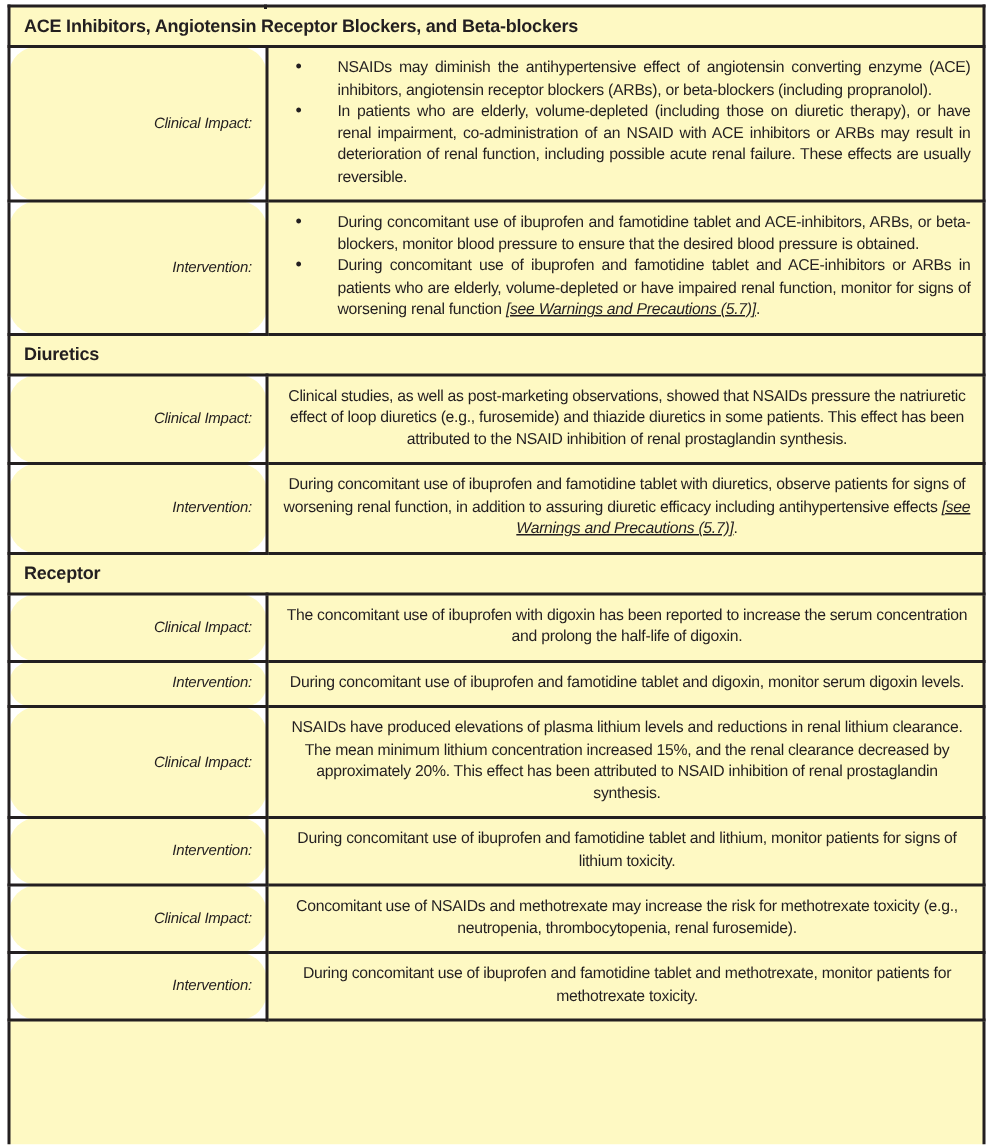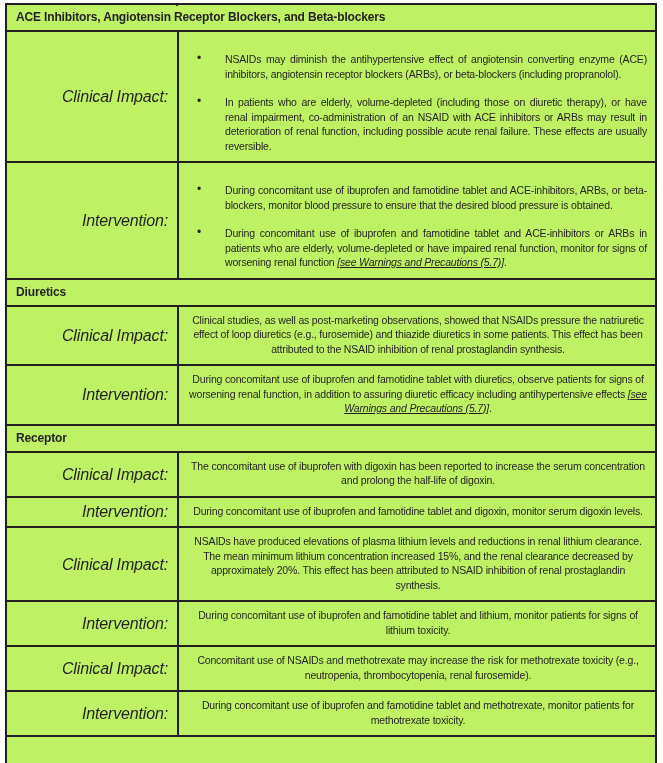--- a/index.html
+++ b/index.html
@@ -33,58 +33,59 @@
     border-collapse: collapse;
     table-layout: fixed;
     width: 652px;
     margin: 3px 0 0 5px;
     background: #ffffff;
   }
   col.label-col { width: 172px; }
   td {
     border: 2px solid #231f20;
     vertical-align: top;
-    background: #bef264;
+    background: #fef9c3;
   }
   td.section-header {
     font-weight: bold;
     font-size: 12px;
     letter-spacing: -0.15px;
     padding: 5px 8px 5px 9px;
     line-height: 15px;
   }
   td.label-cell {
     font-style: italic;
     text-align: right;
     vertical-align: middle;
-    font-size: 16px;
+    font-size: 10px;
     letter-spacing: -0.15px;
     padding: 4px 9px 4px 4px;
     line-height: 13px;
+    border-radius: 19px;
   }
   td.content-cell {
     font-size: 10.5px;
     letter-spacing: -0.18px;
     line-height: 14.5px;
     padding: 6px 8px 8px 10px;
   }
   td.content-cell.justify { text-align: justify; }
   .cell-text { display: block; text-align: center; }
   .bullet-item {
     position: relative;
     padding-left: 36px;
   }
   .bullet-marker {
     position: absolute;
     left: 8px;
     top: -1px;
     font-size: 12px;
     letter-spacing: 0;
   }
-  .bullet-text { display: block; margin-top: 14px; }
+  .bullet-text { display: block; }
   .italic-run { font-style: italic; text-decoration: underline; }
   tr.stub-row td {
     height: 80px;
     border-bottom: none;
   }
 </style>
 </head>
 <body>
 
 <div class="page">

